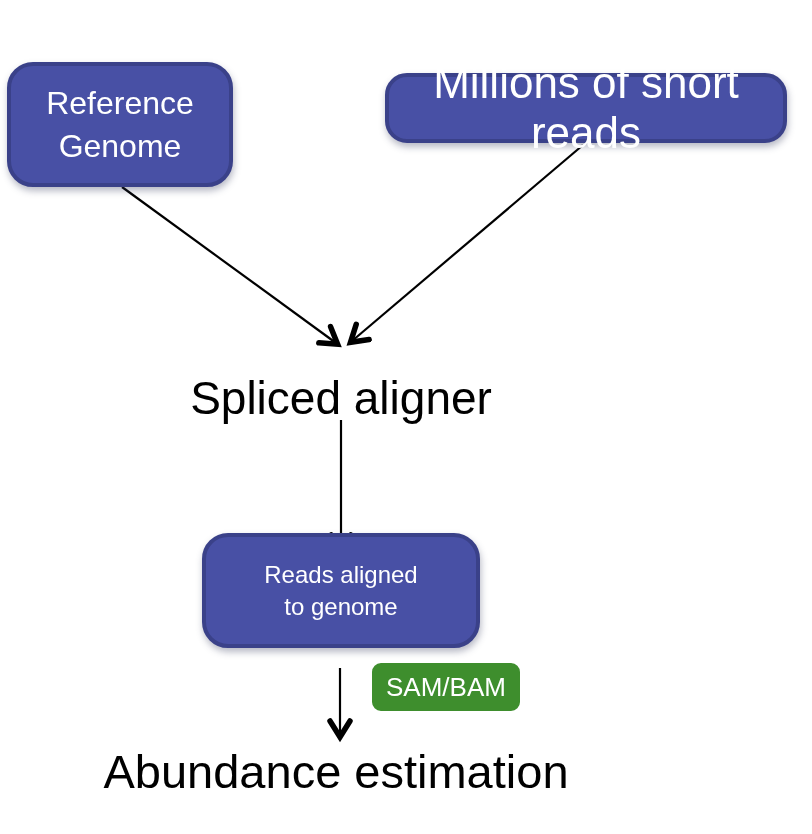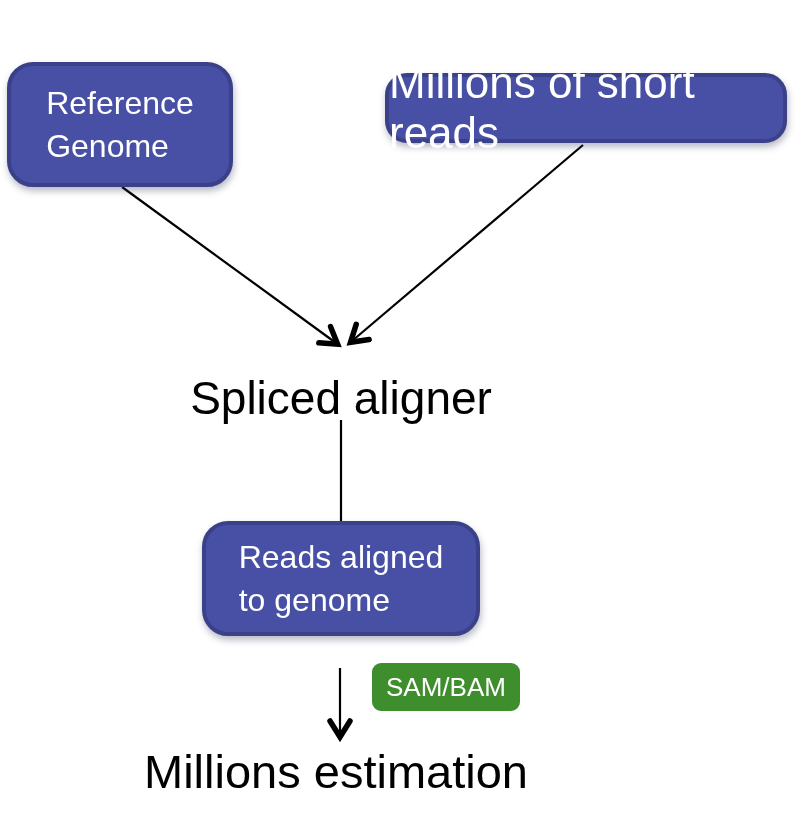--- a/index.html
+++ b/index.html
@@ -15,20 +15,21 @@
     position: absolute;
     left: 0; top: 0;
     width: 812px; height: 834px;
     pointer-events: none;
   }
   .node {
     position: absolute;
     display: flex;
     align-items: center;
     justify-content: center;
+    text-align: center;
     background: var(--node-fill, #4850A5);
     border: 4px solid var(--node-border, #3A4189);
     color: var(--node-text, #ffffff);
     box-shadow: 1px 4px 7px rgba(50, 55, 90, 0.35);
     white-space: pre-line;
     box-sizing: border-box;
     z-index: 1;
   }
   .node-reference {
     left: 7px; top: 62px;
@@ -37,24 +38,24 @@
     font-size: 32px;
     line-height: 1.32;
   }
   .node-reads {
     left: 385px; top: 73px;
     width: 402px; height: 70px;
     border-radius: 22px;
     font-size: 44px;
   }
   .node-aligned {
-    left: 202px; top: 521px;
+    left: 202px; top: 533px;
     width: 278px; height: 115px;
     border-radius: 26px;
-    font-size: 32px;
+    font-size: 24px;
     line-height: 1.32;
   }
   .badge {
     position: absolute;
     display: flex;
     align-items: center;
     justify-content: center;
     background: var(--badge-green, #3E8E2D);
     color: var(--node-text, #ffffff);
     border: 3px solid #ffffff;
@@ -114,15 +115,15 @@
   <div class="node node-reads">Millions of short reads</div>
 
 
   <div class="flow-label label-aligner">Spliced aligner</div>
 
   <div class="node node-aligned">Reads aligned
 to genome</div>
 
   <div class="badge badge-sambam">SAM/BAM</div>
 
-  <div class="flow-label label-abundance">Millions estimation</div>
+  <div class="flow-label label-abundance">Abundance estimation</div>
 
 </div>
 
 </body></html>

